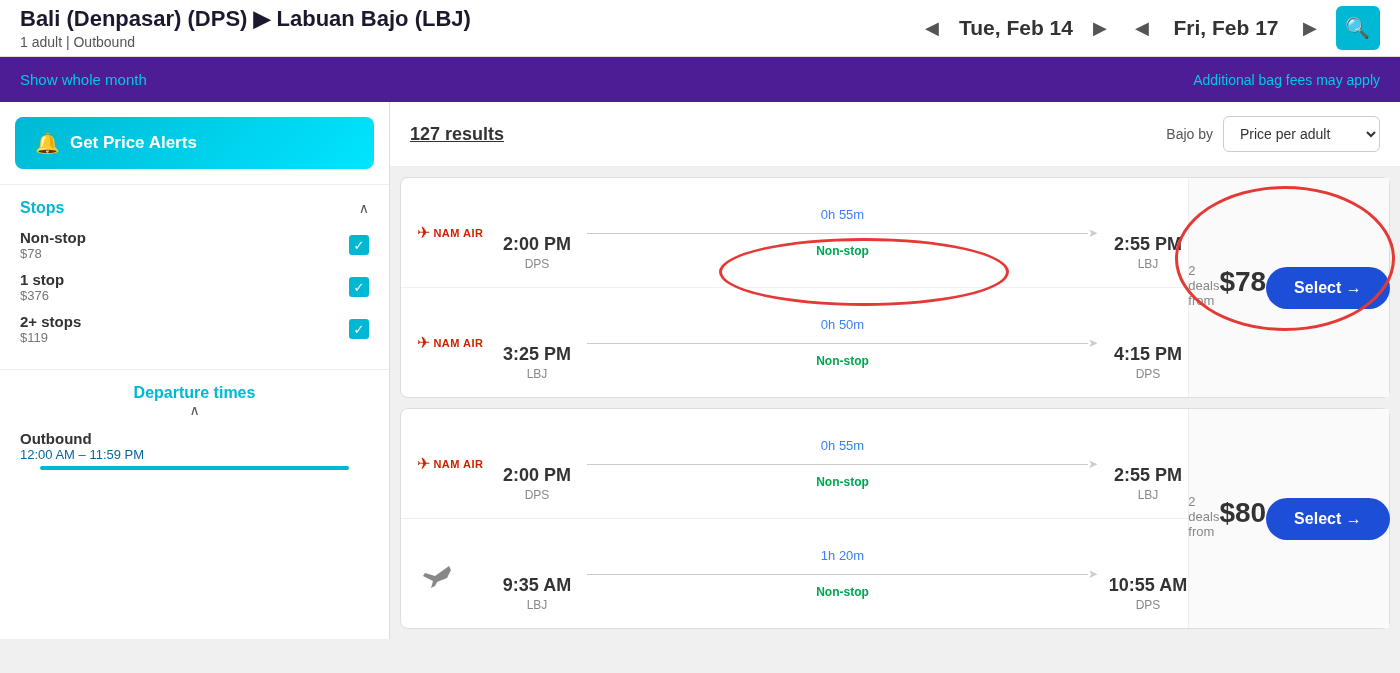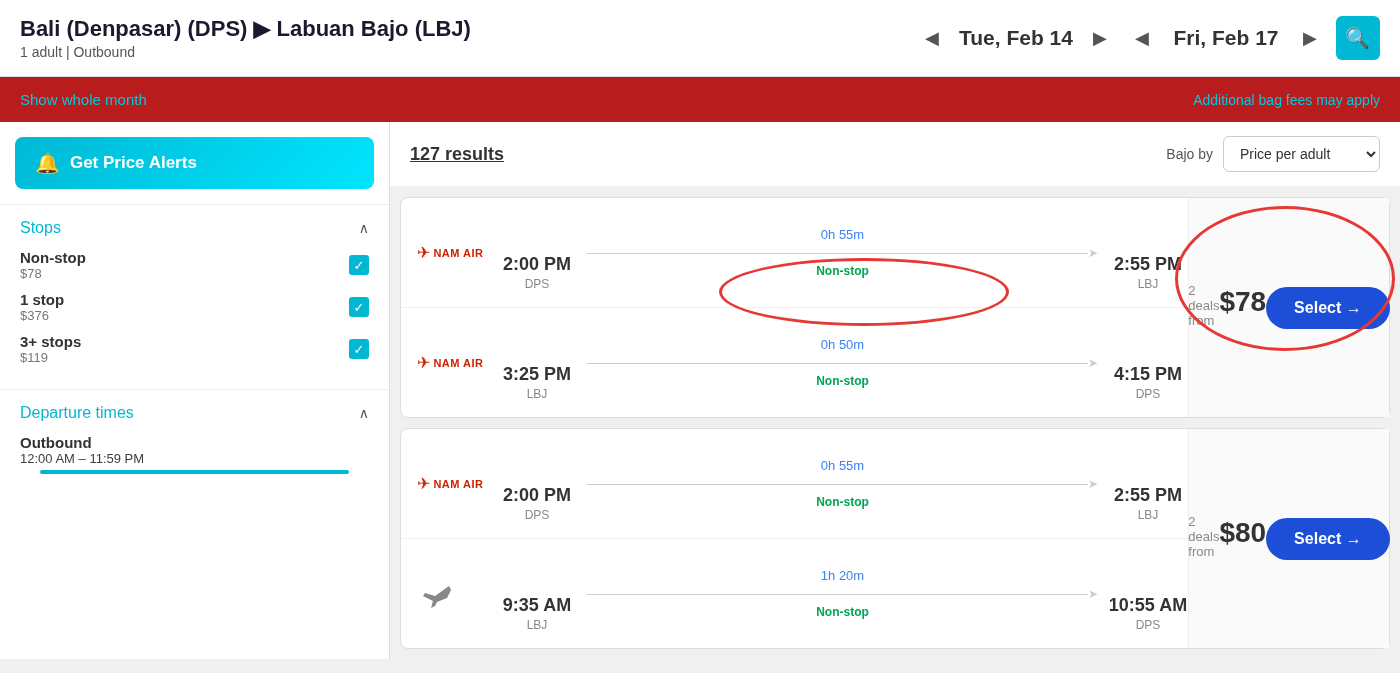--- a/index.html
+++ b/index.html
@@ -1,21 +1,21 @@
 <!DOCTYPE html>
 <html><head>
   <meta charset="utf-8">
   <style>
     * { box-sizing: border-box; margin: 0; padding: 0; }
     body { font-family: -apple-system, BlinkMacSystemFont, 'Segoe UI', sans-serif; background: #f0f0f0; width: 1400px; }
 
     
     .header {
       background: white;
-      padding: 16px 20px;
+      padding: 6px 20px;
       display: flex;
       align-items: center;
       justify-content: space-between;
       border-bottom: 1px solid #ddd;
     }
     .header-left {}
     .route-title {
       font-size: 22px;
       font-weight: 700;
       color: #1a1a2e;
@@ -63,21 +63,21 @@
       cursor: pointer;
       display: flex;
       align-items: center;
       justify-content: center;
       color: white;
       font-size: 20px;
     }
 
     
     .banner {
-      background: #b91c1c;
+      background: #4c1d95;
       padding: 14px 20px;
       display: flex;
       justify-content: space-between;
       align-items: center;
       gap: 8px;
     }
     .show-month {
       color: #00c9e0;
       font-size: 15px;
       font-weight: 500;
@@ -125,21 +125,21 @@
       padding: 14px 20px;
     }
     .filter-header {
       display: flex;
       justify-content: space-between;
       align-items: center;
       margin-bottom: 12px;
     }
     .filter-title {
       font-size: 16px;
-      font-weight: 400;
+      font-weight: 700;
       color: #00b8d4;
     }
     .chevron { font-size: 14px; color: #555; }
 
     .filter-item {
       display: flex;
       justify-content: space-between;
       align-items: center;
       margin-bottom: 10px;
     }
@@ -169,29 +169,30 @@
 
     .departure-section {
       border-top: 1px solid #eee;
       padding: 14px 20px;
     }
     .departure-header {
       display: flex;
       justify-content: space-between;
       align-items: center;
       margin-bottom: 12px;
+      flex-direction: column;
     }
     .outbound-label {
       font-size: 15px;
       font-weight: 600;
       color: #333;
     }
     .outbound-time {
       font-size: 13px;
-      color: #404040;
+      color: #0369a1;
     }
 
     
     .results {
       flex: 1;
       padding: 0;
     }
 
     .results-header {
       background: white;
@@ -442,21 +443,21 @@
       <div class="filter-item">
         <div class="filter-item-left">
           <div class="filter-item-name">1 stop</div>
           <div class="filter-item-price">$376</div>
         </div>
         <div class="checkbox">✓</div>
       </div>
 
       <div class="filter-item">
         <div class="filter-item-left">
-          <div class="filter-item-name">3+ stops</div>
+          <div class="filter-item-name">2+ stops</div>
           <div class="filter-item-price">$119</div>
         </div>
         <div class="checkbox">✓</div>
       </div>
     </div>
 
     <div class="departure-section">
       <div class="departure-header">
         <span class="filter-title">Departure times</span>
         <span class="chevron">∧</span>

